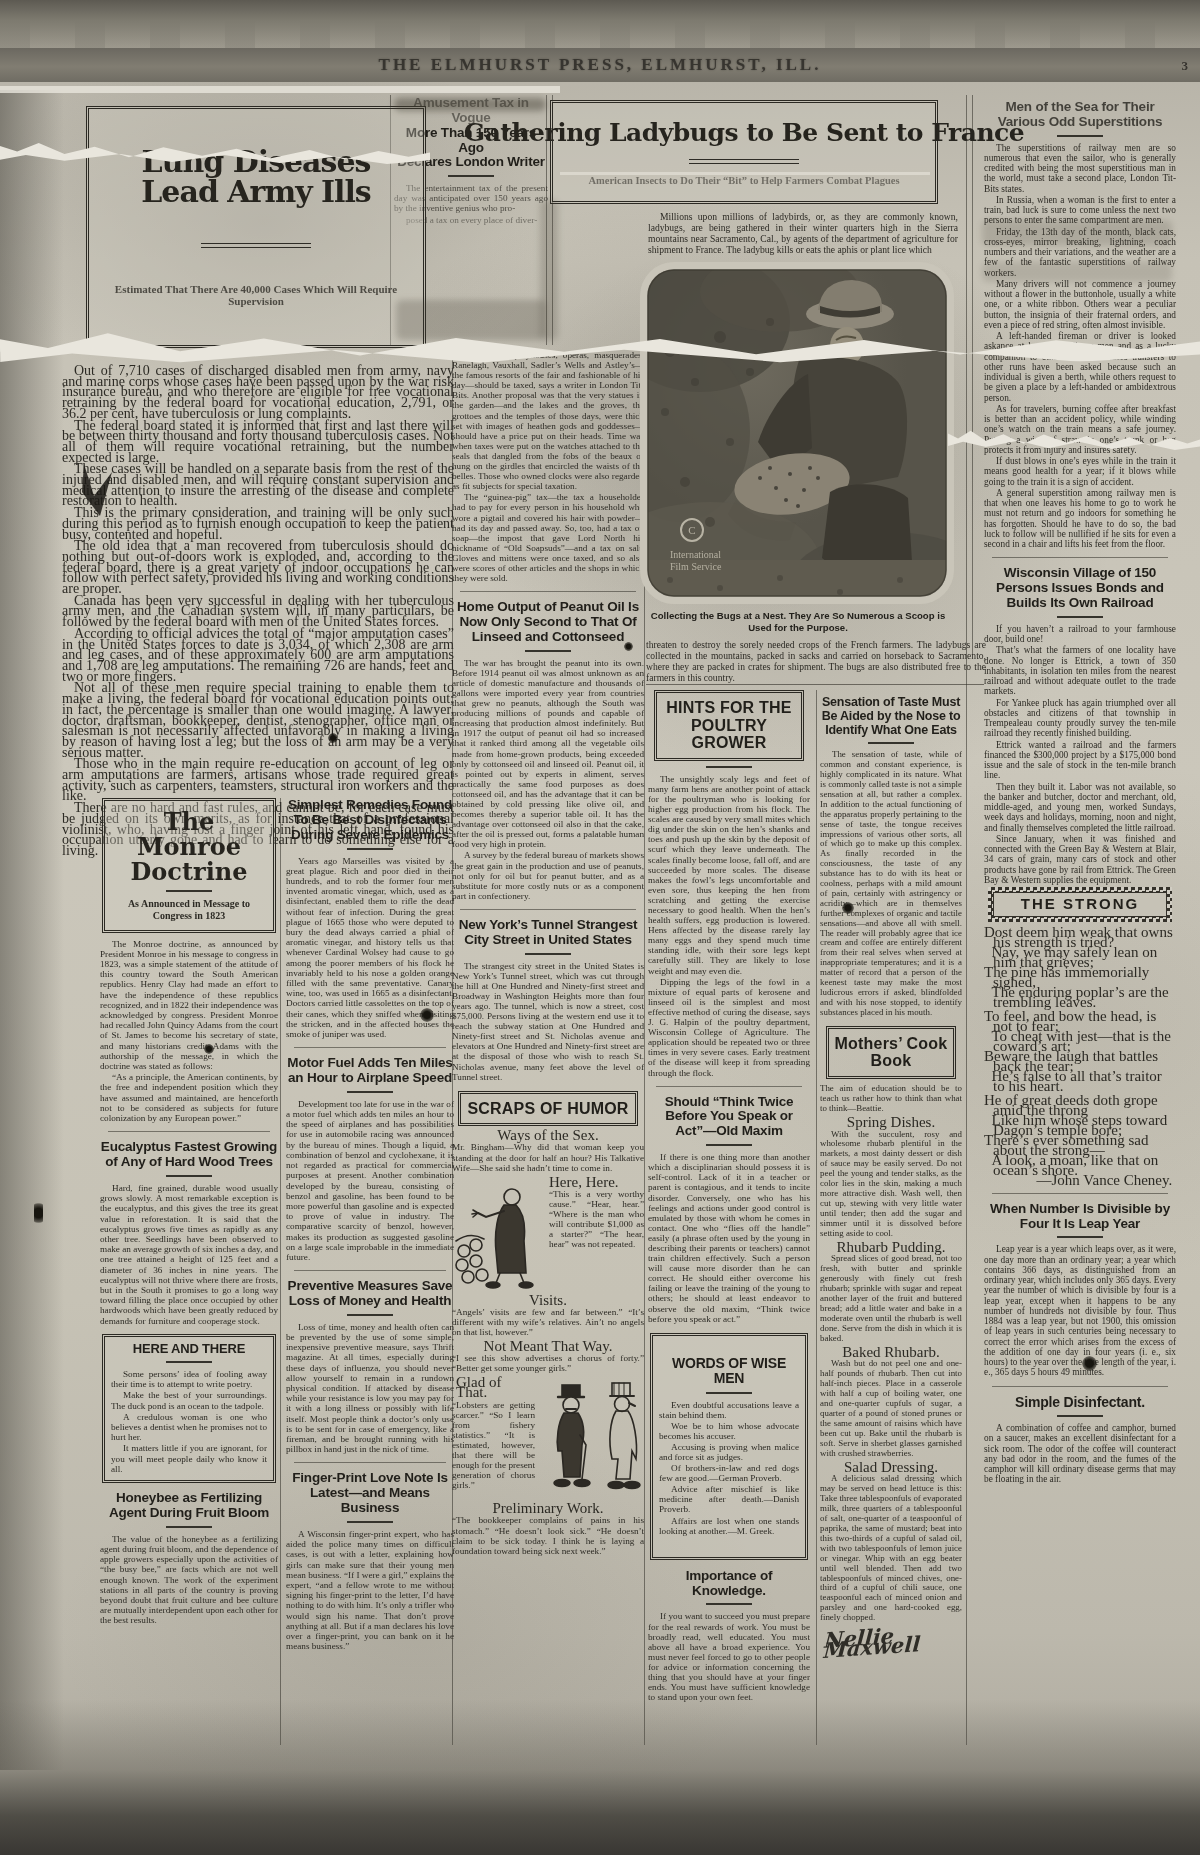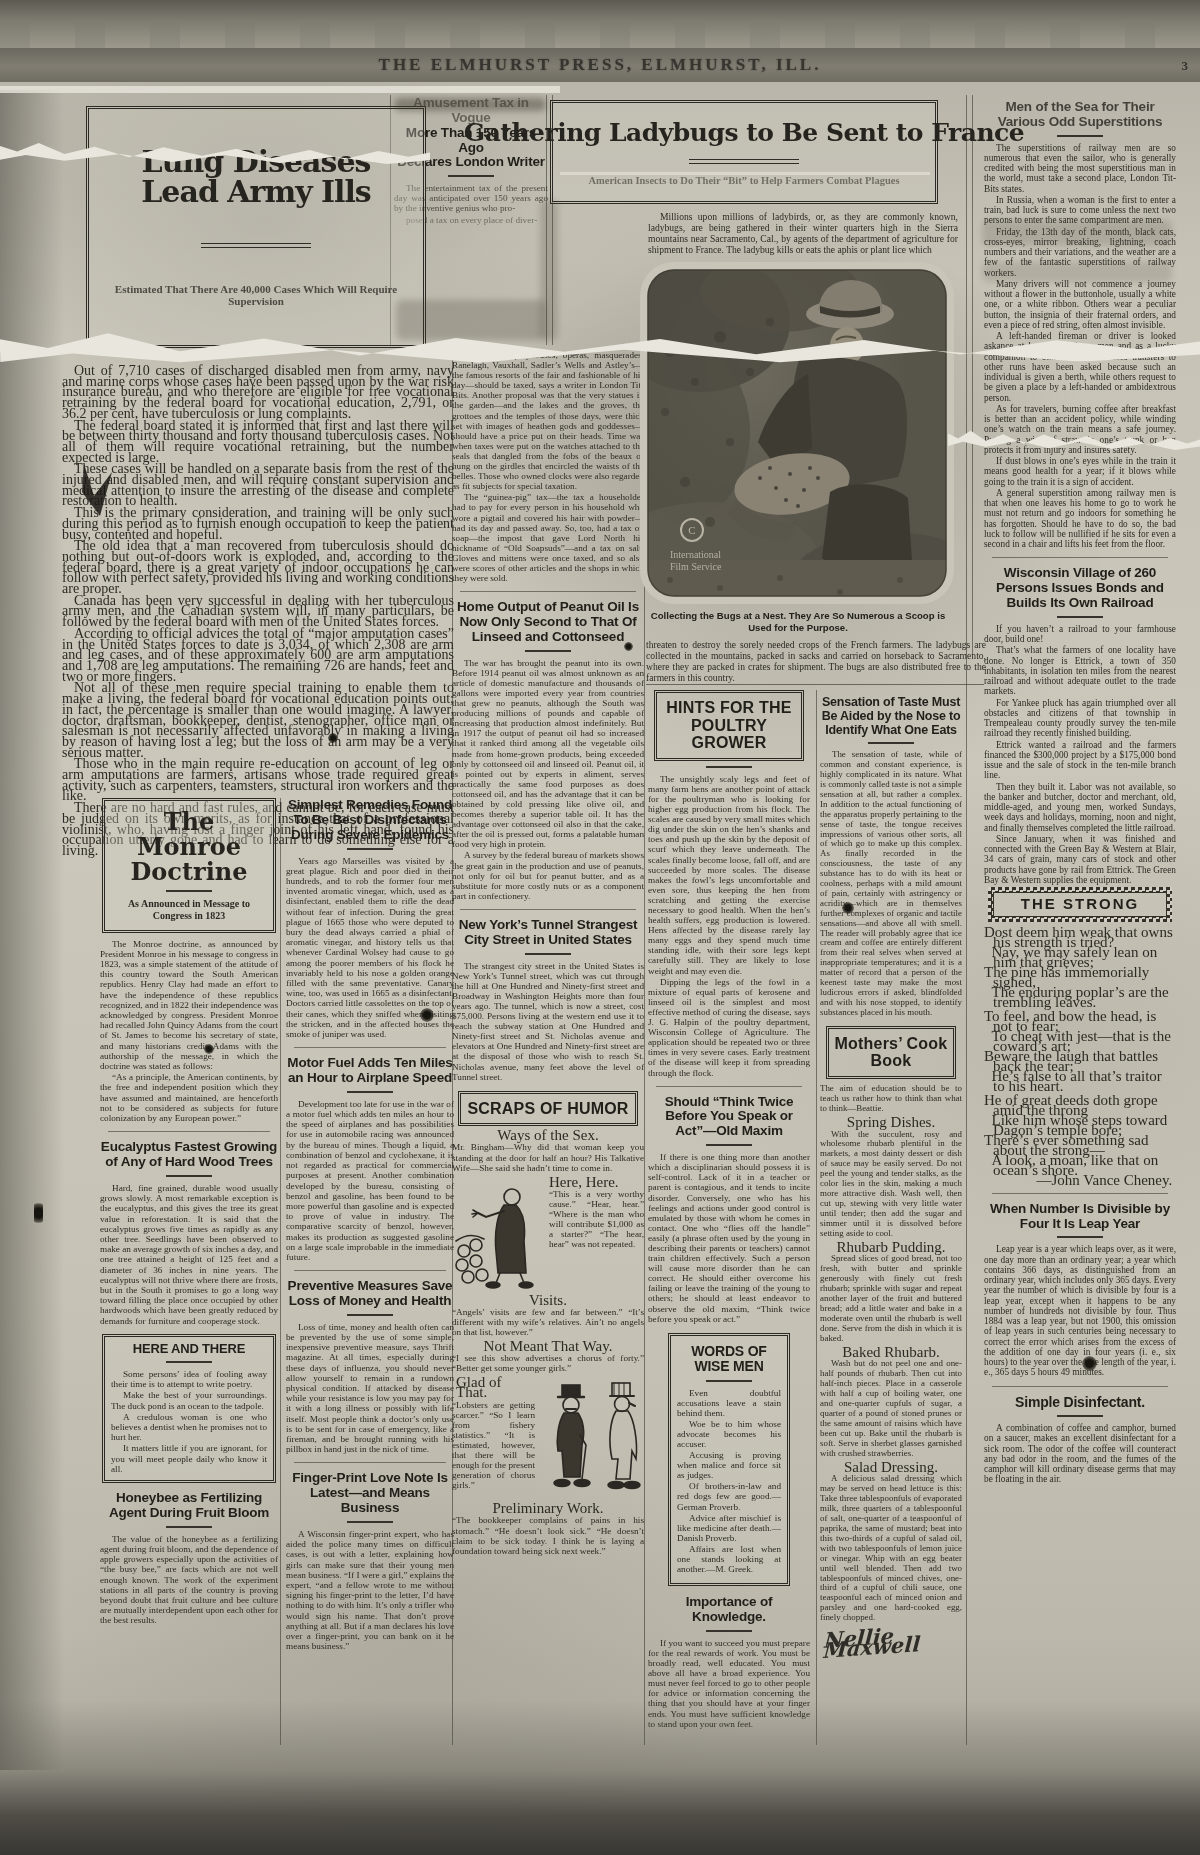--- a/index.html
+++ b/index.html
@@ -341,21 +341,21 @@
     </div>
     <div class="rule-sm"></div>
     <div>
         <p>The unsightly scaly legs and feet of many farm hens are another point of attack for the poultryman who is looking for higher egg production from his flock. The scales are caused by very small mites which dig under the skin on the hen’s shanks and toes and push up the skin by the deposit of scurf which they leave underneath. The scales finally become loose, fall off, and are succeeded by more scales. The disease makes the fowl’s legs uncomfortable and even sore, thus keeping the hen from scratching and getting the exercise necessary to good health. When the hen’s health suffers, egg production is lowered. Hens affected by the disease rarely lay many eggs and they spend much time standing idle, with their sore legs kept carefully still. They are likely to lose weight and may even die.</p>
         <p>Dipping the legs of the fowl in a mixture of equal parts of kerosene and linseed oil is the simplest and most effective method of curing the disease, says J. G. Halpin of the poultry department, Wisconsin College of Agriculture. The application should be repeated two or three times in very severe cases. Early treatment of the disease will keep it from spreading through the flock.</p>
       </div>
     <div class="sep"></div>
     <h3 class="gothic hd13">Should “Think Twice Before You Speak or Act”—Old Maxim</h3>
     <div class="rule-sm"></div>
     <p>If there is one thing more than another which a disciplinarian should possess it is self-control. Lack of it in a teacher or parent is contagious, and it tends to incite disorder. Conversely, one who has his feelings and actions under good control is emulated by those with whom he comes in contact. One who “flies off the handle” easily (a phrase often used by the young in describing their parents or teachers) cannot train children effectively. Such a person will cause more disorder than he can correct. He should either overcome his failing or leave the training of the young to others; he should at least endeavor to observe the old maxim, “Think twice before you speak or act.”</p>
-    <div class="boxed" style="padding:8px 6px;margin:9px 20px;">
+    <div class="boxed" style="padding:20px 6px;margin:9px 2px;">
       <h3 class="gothic" style="font-size:14px;">WORDS OF WISE MEN</h3>
       <div class="rule-sm"></div>
       <div>
           <p>Even doubtful accusations leave a stain behind them.</p>
           <p>Woe be to him whose advocate becomes his accuser.</p>
           <p>Accusing is proving when malice and force sit as judges.</p>
           <p>Of brothers-in-law and red dogs few are good.—German Proverb.</p>
           <p>Advice after mischief is like medicine after death.—Danish Proverb.</p>
           <p>Affairs are lost when one stands looking at another.—M. Greek.</p>
         </div>
@@ -401,21 +401,21 @@
         <p>The superstitions of railway men are so numerous that even the sailor, who is generally credited with being the most superstitious man in the world, must take a second place, London Tit-Bits states.</p>
         <p>In Russia, when a woman is the first to enter a train, bad luck is sure to come unless the next two persons to enter the same compartment are men.</p>
         <p>Friday, the 13th day of the month, black cats, cross-eyes, mirror breaking, lightning, coach numbers and their variations, and the weather are a few of the fantastic superstitions of railway workers.</p>
         <p>Many drivers will not commence a journey without a flower in the buttonhole, usually a white one, or a white ribbon. Others wear a peculiar button, the insignia of their fraternal orders, and even a piece of red string, often almost invisible.</p>
         <p>A left-handed fireman or driver is looked askance at by some railway men and as a lucky companion to others. In some cases transfers to other runs have been asked because such an individual is given a berth, while others request to be given a place by a left-handed or ambidextrous person.</p>
         <p>As for travelers, burning coffee after breakfast is better than an accident policy, while winding one’s watch on the train means a safe journey. Putting a wisp of straw in one’s trunk or bag protects it from injury and insures safety.</p>
         <p>If dust blows in one’s eyes while in the train it means good health for a year; if it blows while going to the train it is a sign of accident.</p>
         <p>A general superstition among railway men is that when one leaves his home to go to work he must not return and go indoors for something he has forgotten. Should he have to do so, the bad luck to follow will be nullified if he sits for even a second in a chair and lifts his feet from the floor.</p>
       </div>
     <div class="sep"></div>
-    <h3 class="gothic hd13">Wisconsin Village of 260 Persons Issues Bonds and Builds Its Own Railroad</h3>
+    <h3 class="gothic hd13">Wisconsin Village of 150 Persons Issues Bonds and Builds Its Own Railroad</h3>
     <div class="rule-sm"></div>
     <div>
         <p>If you haven’t a railroad to your farmhouse door, build one!</p>
         <p>That’s what the farmers of one locality have done. No longer is Ettrick, a town of 350 inhabitants, in isolation ten miles from the nearest railroad and without adequate outlet to the trade markets.</p>
         <p>For Yankee pluck has again triumphed over all obstacles and citizens of that township in Trempealeau county proudly survey the ten-mile railroad they recently finished building.</p>
         <p>Ettrick wanted a railroad and the farmers financed the $300,000 project by a $175,000 bond issue and the sale of stock in the ten-mile branch line.</p>
         <p>Then they built it. Labor was not available, so the banker and butcher, doctor and merchant, old, middle-aged, and young men, worked Sundays, week days and holidays, morning, noon and night, and finally themselves completed the little railroad.</p>
         <p>Since January, when it was finished and connected with the Green Bay &amp; Western at Blair, 34 cars of grain, many cars of stock and other products have gone by rail from Ettrick. The Green Bay &amp; Western supplies the equipment.</p>
       </div>
     <div class="checker">

